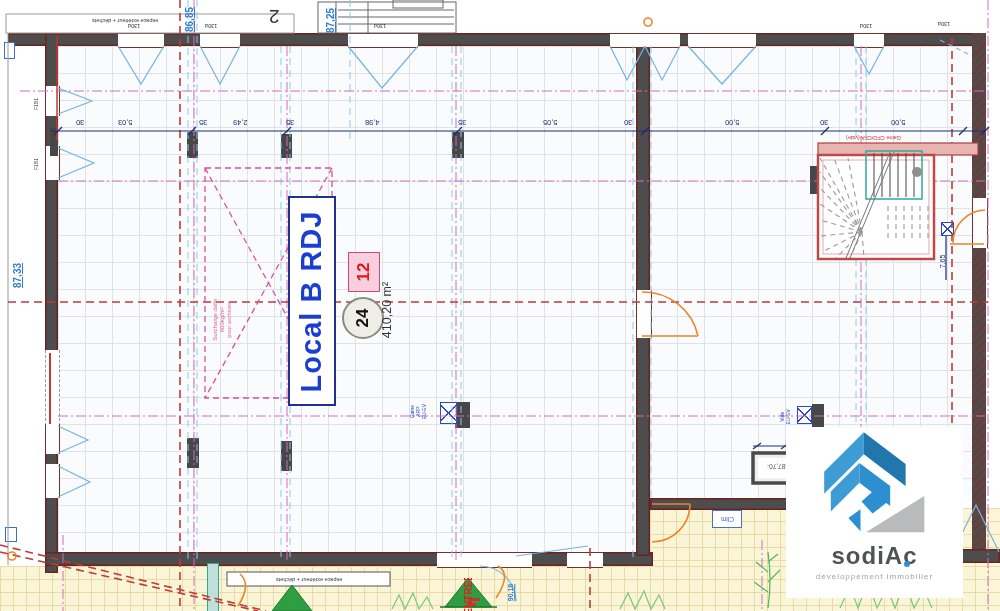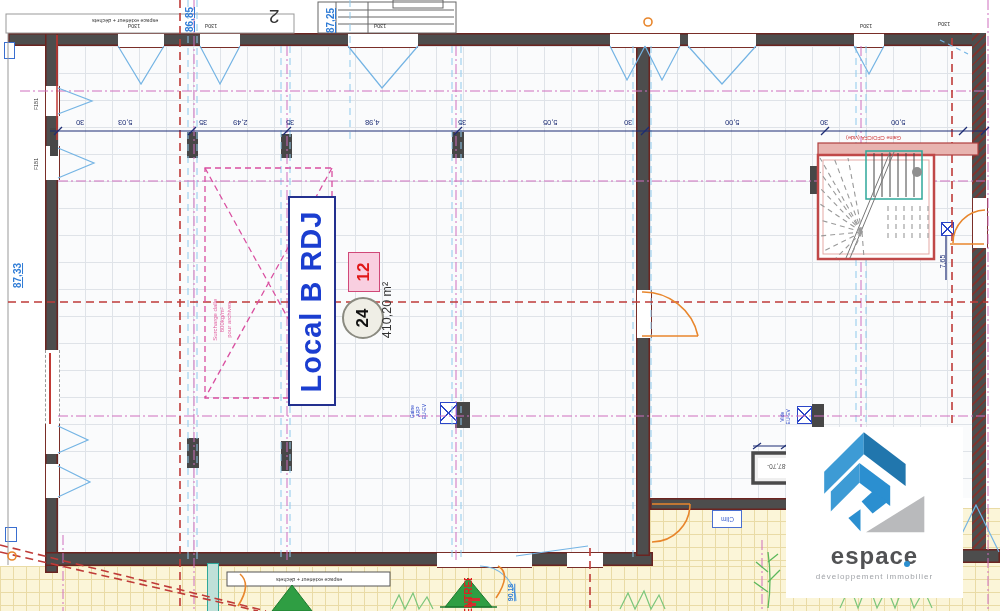--- a/index.html
+++ b/index.html
@@ -403,18 +403,18 @@
   <div class="abs z5" style="left:786px;top:427px;width:177px;height:171px;background:#fff;">
     <svg width="110" height="112" viewBox="0 0 100 100" style="left:36px;top:2px;">
       <polygon points="38,2 2,38 2,58 38,22" fill="#3d9bd5"></polygon>
       <polygon points="38,2 76,31 76,51 38,22" fill="#2176ad"></polygon>
       <polygon points="34,30 8,56 8,74 34,48" fill="#3d9bd5"></polygon>
       <polygon points="34,30 62,51 62,69 34,48" fill="#2b8fd0"></polygon>
       <polygon points="46,56 60,65 46,76 36,65" fill="#2b8fd0"></polygon>
       <polygon points="24,80 35,72 35,92" fill="#2b8fd0"></polygon>
       <polygon points="40,93 93,93 93,60" fill="#b9babc"></polygon>
     </svg>
-    <div class="abs" style="left:0;top:115px;width:177px;text-align:center;font-size:24px;font-weight:bold;color:#515254;letter-spacing:1px;">espace</div>
+    <div class="abs" style="left:0;top:115px;width:177px;text-align:center;font-size:24px;font-weight:bold;color:#515254;letter-spacing:1px;">sodiAc</div>
     <div class="abs" style="left:118px;top:134px;width:6px;height:6px;background:#2b8fd0;border-radius:50%;"></div>
     <div class="abs" style="left:0;top:145px;width:177px;text-align:center;font-size:8px;color:#a0a3a8;letter-spacing:1px;">développement immobilier</div>
   </div>
 
 </div>
 
 </body></html>

